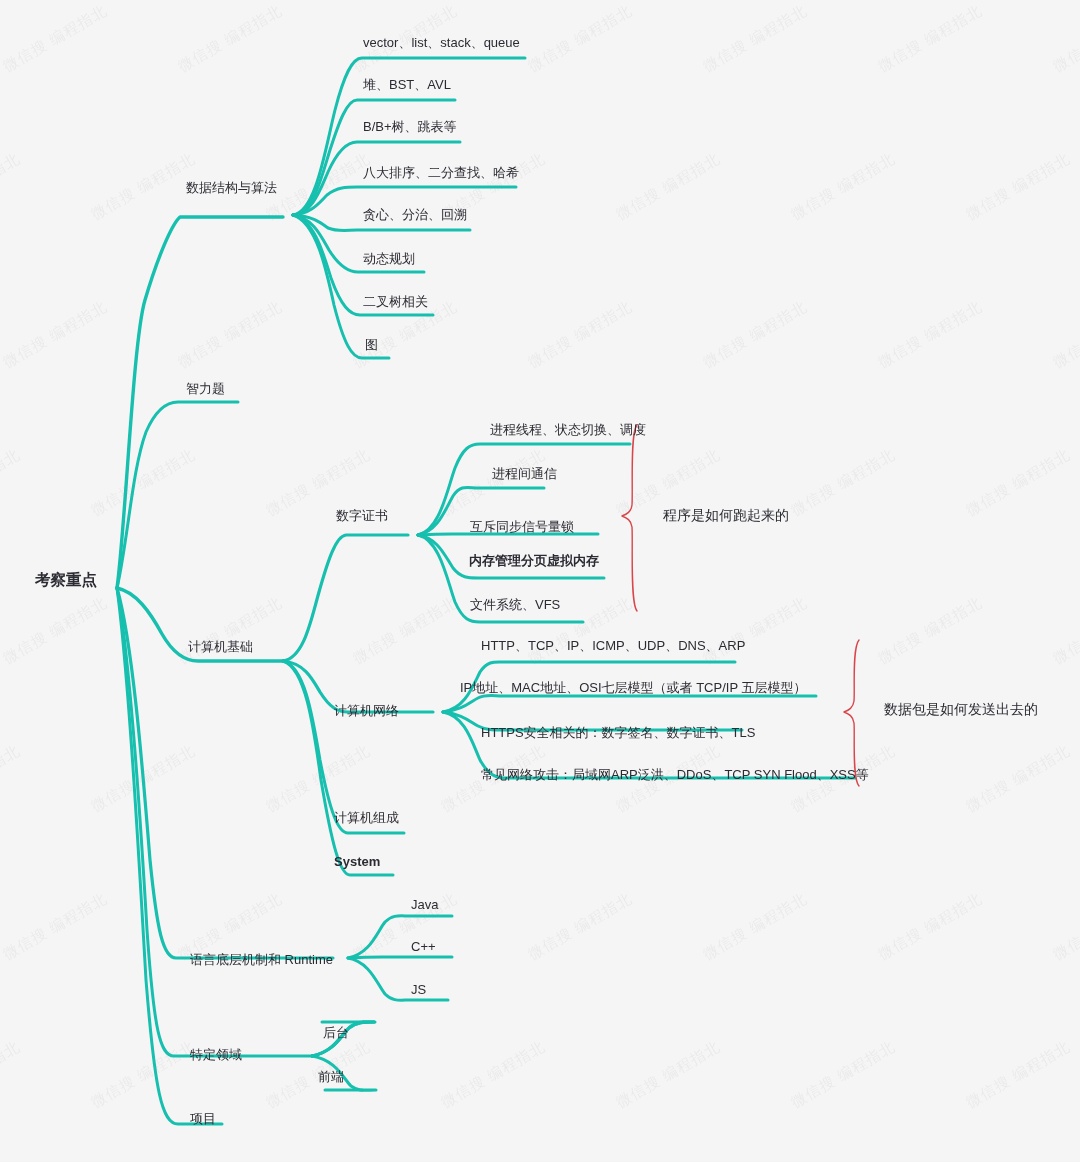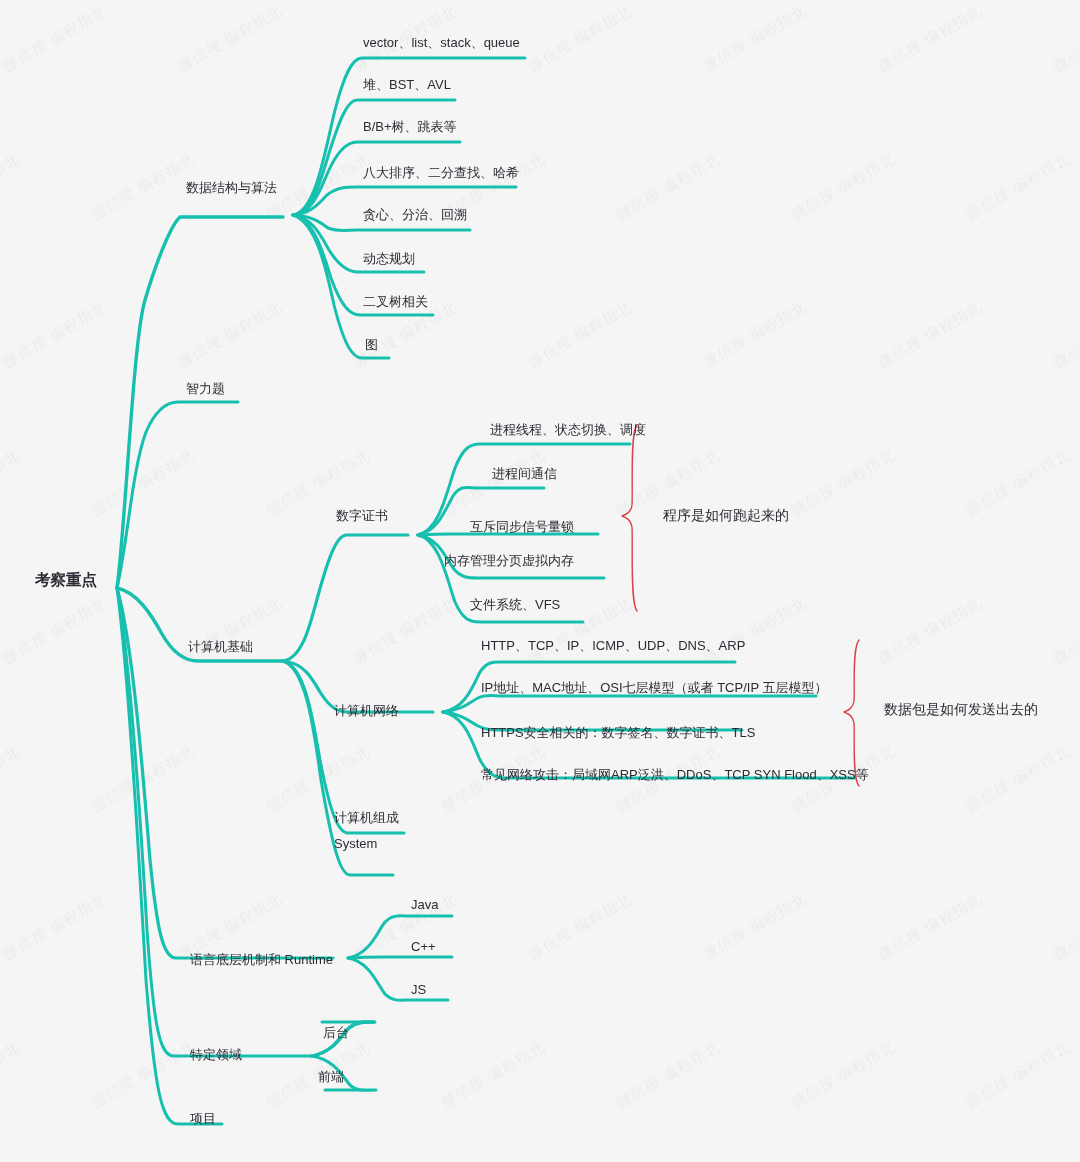--- a/index.html
+++ b/index.html
@@ -190,30 +190,30 @@
   <div class="node-text t-l2" style="left:363px;top:120px;">B/B+树、跳表等</div>
   <div class="node-text t-l2" style="left:363px;top:166px;">八大排序、二分查找、哈希</div>
   <div class="node-text t-l2" style="left:363px;top:208px;">贪心、分治、回溯</div>
   <div class="node-text t-l2" style="left:363px;top:252px;">动态规划</div>
   <div class="node-text t-l2" style="left:363px;top:295px;">二叉树相关</div>
   <div class="node-text t-l2" style="left:365px;top:338px;">图</div>
 
   <div class="node-text t-l2" style="left:336px;top:509px;">数字证书</div>
   <div class="node-text t-l2" style="left:334px;top:704px;">计算机网络</div>
   <div class="node-text t-l2" style="left:334px;top:811px;">计算机组成</div>
-  <div class="node-text t-l2" style="left:334px;top:837px;">System</div>
+  <div class="node-text t-l2" style="left:334px;top:855px;font-weight:bold;">System</div>
 
   <div class="node-text t-l3" style="left:470px;top:423px;margin-left:20px;">进程线程、状态切换、调度</div>
   <div class="node-text t-l3" style="left:492px;top:467px;">进程间通信</div>
   <div class="node-text t-l3" style="left:470px;top:510px;margin-top:10px;">互斥同步信号量锁</div>
-  <div class="node-text t-l3" style="left:444px;top:554px;">内存管理分页虚拟内存</div>
+  <div class="node-text t-l3" style="left:469px;top:554px;font-weight:bold;">内存管理分页虚拟内存</div>
   <div class="node-text t-l3" style="left:470px;top:598px;">文件系统、VFS</div>
 
   <div class="node-text t-l3" style="left:481px;top:639px;text-align:right;">HTTP、TCP、IP、ICMP、UDP、DNS、ARP</div>
-  <div class="node-text t-l3" style="left:481px;top:681px;">IP地址、MAC地址、OSI七层模型（或者 TCP/IP 五层模型）</div>
+  <div class="node-text t-l3" style="left:460px;top:681px;">IP地址、MAC地址、OSI七层模型（或者 TCP/IP 五层模型）</div>
   <div class="node-text t-l3" style="left:481px;top:726px;">HTTPS安全相关的：数字签名、数字证书、TLS</div>
   <div class="node-text t-l3" style="left:481px;top:768px;">常见网络攻击：局域网ARP泛洪、DDoS、TCP SYN Flood、XSS等</div>
 
   <div class="node-text t-l3" style="left:411px;top:898px;">Java</div>
   <div class="node-text t-l3" style="left:411px;top:940px;">C++</div>
   <div class="node-text t-l3" style="left:411px;top:983px;">JS</div>
 
   <div class="node-text t-l3" style="left:323px;top:1026px;">后台</div>
   <div class="node-text t-l3" style="left:318px;top:1070px;">前端</div>
 

